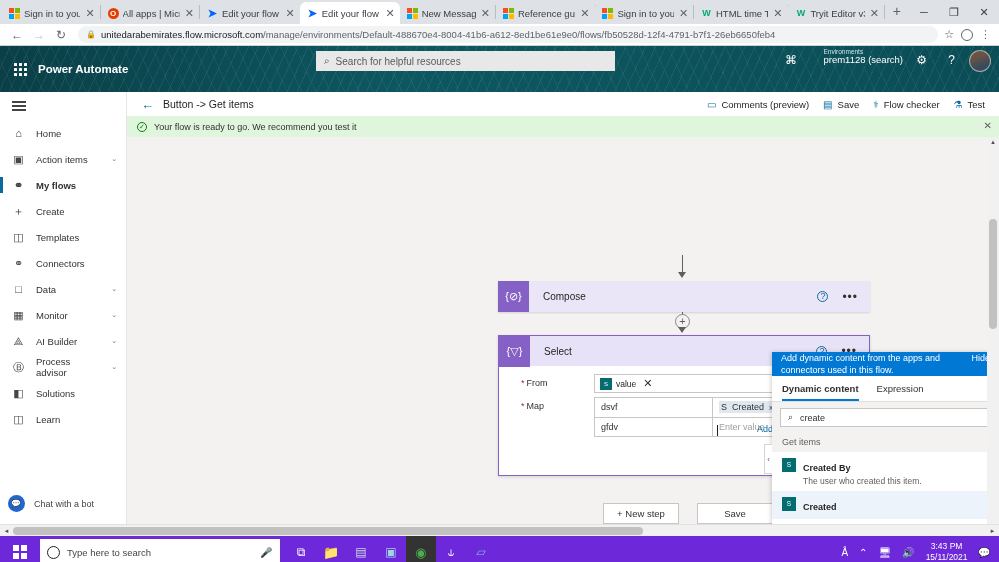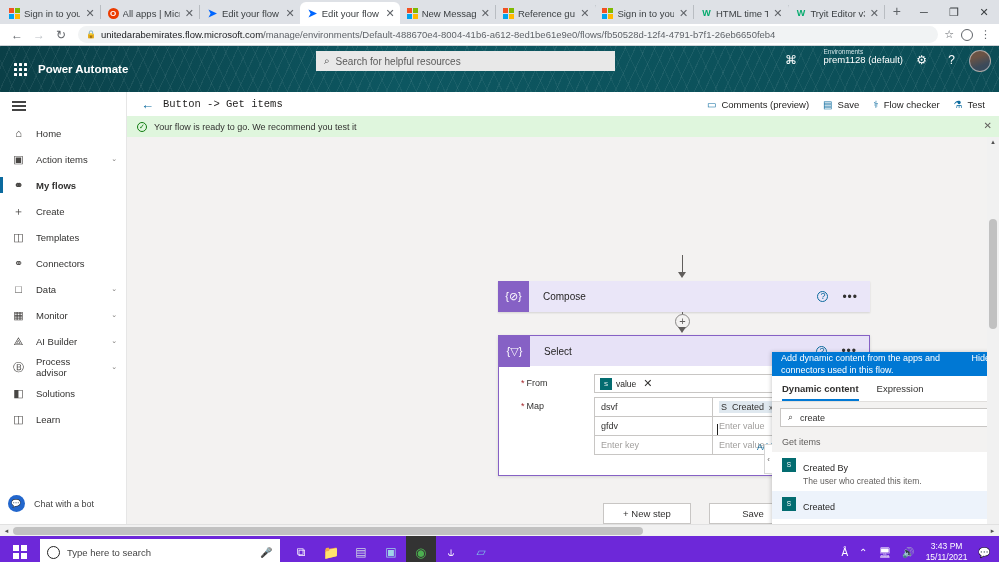--- a/index.html
+++ b/index.html
@@ -190,21 +190,21 @@
   
   .main { flex: 1; position: relative; background: #f3f2f1; overflow: hidden; }
 
   .cmdbar {
     height: 24px; background: #fff;
     display: flex; align-items: center;
     padding-left: 14px; gap: 9px;
     position: relative;
   }
   .back-arrow { font-size: 13px; color: #0b6a9e; }
-  .cmd-title { font-size: 10.5px; color: #201f1e; font-family: Liberation Mono, monospace; }
+  .cmd-title { font-size: 10.5px; color: #201f1e; }
   .cmd-right {
     margin-left: auto; display: flex; align-items: center;
     gap: 14px; padding-right: 14px;
   }
   .cmd-btn {
     display: flex; align-items: center; gap: 5px;
     font-size: 9.5px; color: #201f1e;
   }
   .cmd-btn .ci { color: #0b6a9e; font-size: 10px; }
 
@@ -340,21 +340,21 @@
     width: 10px; height: 10px; background: #0b6a9e;
     color: #fff; font-size: 7px; line-height: 10px; text-align: center;
   }
 
   
   .btn-row {
     position: absolute; left: 476px; top: 366px;
     display: flex; gap: 18px;
   }
   .flat-btn {
-    width: 88px; height: 21px; background: #fff;
+    width: 76px; height: 21px; background: #fff;
     border: 1px solid #c8c6c4;
     font-size: 9.5px; color: #323130;
     display: flex; align-items: center; justify-content: center;
   }
 
   
   .dyn-panel {
     position: absolute; right: 0; top: 215px;
     width: 227px; height: 212px;
     background: #fff; box-shadow: -1px 0 4px rgba(0,0,0,.18);
@@ -384,21 +384,21 @@
   }
   .dyn-item {
     display: flex; gap: 7px; padding: 5px 10px; align-items: flex-start;
   }
   .dyn-item.sel { background: #edf3fb; }
   .dyn-ico {
     width: 14px; height: 14px; background: #036c70;
     color: #fff; font-size: 6.5px; line-height: 14px;
     text-align: center; flex: 0 0 14px; margin-top: 1px;
   }
-  .dyn-name { font-size: 9px; font-weight: normal; color: #201f1e; text-align: right; }
+  .dyn-name { font-size: 9px; font-weight: bold; color: #201f1e; text-align: right; }
   .dyn-desc { font-size: 8.5px; color: #605e5c; margin-top: 1px; }
   .panel-handle {
     position: absolute; left: -8px; top: 92px;
     width: 8px; height: 30px; background: #fff;
     border: 1px solid #d6d6d6; border-right: none;
     color: #605e5c; font-size: 8px;
     display: flex; align-items: center; justify-content: center;
   }
 
   
@@ -582,21 +582,21 @@
       <i></i>
   </div>
   <div class="pa-brand">Power Automate</div>
   <div class="pa-search">
     <span class="mag">⌕</span>
     <span class="ph">Search for helpful resources</span>
   </div>
   <div class="hdr-ico" style="right:202px;">⌘</div>
   <div class="env-block">
     <div class="env-label">Environments</div>
-    <div class="env-name">prem1128 (default)</div>
+    <div class="env-name">prem1128 (search)</div>
   </div>
   <div class="hdr-ico" style="right:72px;">⚙</div>
   <div class="hdr-ico" style="right:44px;">?</div>
   <div class="avatar-lg"></div>
 </div>
 
 <div class="pa-body">
 
   <div class="sidebar">
     <div class="hamburger">
@@ -754,24 +754,20 @@
                       <span class="tok-x">x</span>
                     </span>
                   </td>
                 </tr>
                 <tr>
                   <td class="k">gfdv</td>
                   <td class="v">
                     <span class="ph-txt cursor-ph">Enter value</span>
                   </td>
                 </tr>
-                <tr>
-                  <td class="k"><span class="ph-txt">Enter key</span></td>
-                  <td class="v"><span class="ph-txt">Enter value</span></td>
-                </tr>
               </tbody>
                 </table>
               <div class="row-actions">
                 <div class="row-act">
                   <span class="act-x">✕</span>
                   <span class="act-trash">🗑</span>
                 </div>
                 <div class="row-act">
                   <span class="act-x">✕</span>
                 </div>

